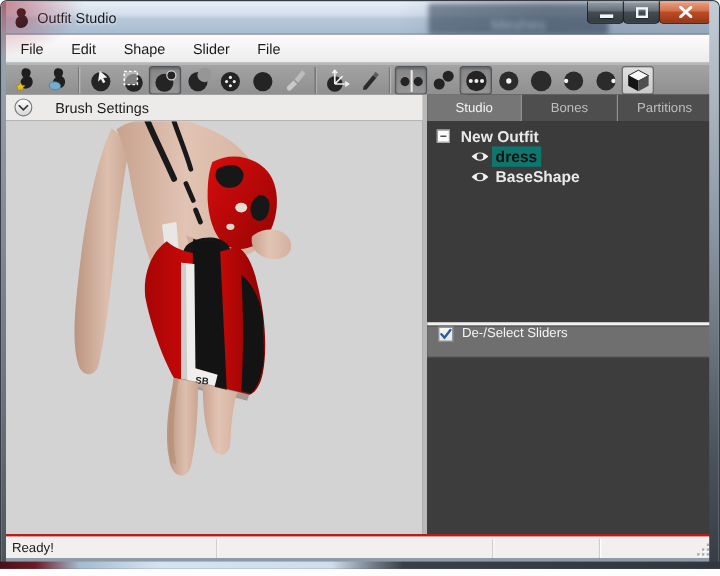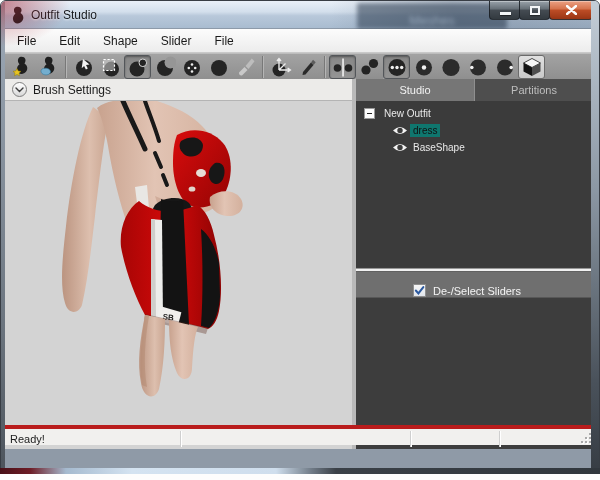--- a/index.html
+++ b/index.html
@@ -54,53 +54,53 @@
                  box-shadow:inset 0 1px 2px rgba(0,0,0,.35), 0 1px 0 rgba(255,255,255,.25); }
   .tbtn.light { background:linear-gradient(#e0e0e0,#c9c9c9); border-color:#6b6b6b; }
   .tsep { width:2px; height:22px; margin:0 3px; flex:0 0 auto;
           background:linear-gradient(90deg,#787878 50%, #b5b5b5 50%); }
 
   
   .mainarea { position:absolute; left:4px; top:78px; width:588px; height:370px; background:#3d3d3d; }
   .leftpanel { position:absolute; left:0; top:0; width:347px; height:370px; background:#d3d3d3; }
   .brush-header { position:absolute; left:0; top:0; width:384px; height:22px;
                   background:#ecebe9; border-bottom:1px solid #b4b4b4;
-                  display:flex; align-items:center; }
+                  display:flex; align-items:center;gap:13px; }
   .chev-btn { width:15px; height:15px; border-radius:50%; border:1px solid #7e7e7e;
               background:linear-gradient(#ffffff,#d8d8d8); margin:0 6px 0 7px;
               display:flex; align-items:center; justify-content:center; }
   .brush-label { font-size:12px; color:#1b1b1b; }
   .viewport { position:absolute; left:0; top:22px; width:347px; height:348px; background:#d3d3d3; overflow:hidden; }
 
   .splitter { position:absolute; left:347px; top:0; width:4px; height:370px; background:#b9b9b9; }
 
   .rightpanel { position:absolute; left:351px; top:0; width:237px; height:370px; background:#3d3d3d; }
   .tabs { position:absolute; left:0; top:0; width:237px; height:22px; background:#3a3a3a; display:flex; }
   .tab { flex:1; font-size:11px; display:flex; align-items:center; justify-content:center;
          background:#4e4e4e; color:#bdbdbd; border-right:1px solid #8f8f8f; }
   .tab:last-child { border-right:none; }
   .tab.active { background:#767676; color:#f2f2f2; }
   .tree { position:absolute; left:0; top:22px; width:237px; height:166px; background:#3b3b3b; }
   .tree-row { position:absolute; display:flex; align-items:center; height:15px; }
-  .tree-row .lbl { font-size:10px; color:#e9e9e9; padding:1px 3px; white-space:nowrap; }
+  .tree-row .lbl { font-size:13px; color:#e9e9e9; padding:1px 3px; white-space:nowrap;font-weight:bold; }
   .tree-row .lbl.selected { background:#0f766e; color:#111; }
   .expander { width:11px; height:11px; background:#fdfdfd; border:1px solid #9a9a9a;
               display:flex; align-items:center; justify-content:center; margin-right:6px; }
   .expander .minus { width:5px; height:1.6px; background:#222; }
   .sash { position:absolute; left:0; top:188px; width:237px; height:5px;
           background:linear-gradient(#3d3d3d 20%, #f1f1f1 40%, #f1f1f1 70%, #3d3d3d 95%); }
   .sliders-header { position:absolute; left:0; top:193px; width:237px; height:26px; background:#6f6f6f;
-                    display:flex; align-items:flex-end; border-bottom:1px solid #575757;padding-left:48px; }
+                    display:flex; align-items:flex-start; border-bottom:1px solid #575757; }
   .checkbox { width:13px; height:13px; border:1px solid #8e8e8e; background:linear-gradient(#f6f6f6,#e2e6ec);
               margin:0 7px 0 9px; display:flex; align-items:center; justify-content:center; }
   .sliders-label { font-size:11px; color:#f4f4f4; }
   .sliders-body { position:absolute; left:0; top:219px; width:237px; height:151px; background:#3d3d3d; }
 
-  .statusbar { position:absolute; left:4px; top:424px; width:588px; height:20px;
-               background:#f1f0ee; border-top:4px solid #b91c1c; }
+  .statusbar { position:absolute; left:4px; top:444px; width:588px; height:20px;
+               background:#f1f0ee; border-top:2px solid #b91c1c; }
   .status-text { position:absolute; left:5px; top:4px; font-size:11px; color:#1c1c1c; }
   .status-div { position:absolute; top:2px; width:1px; height:16px; background:#cfcfcf; box-shadow:1px 0 0 #ffffff; }
   .grip { position:absolute; right:2px; bottom:2px; width:12px; height:12px; }
   .grip i { position:absolute; width:2px; height:2px; background:#a9a9a9; box-shadow:1px 1px 0 #fff; }
 
   .bottomglass { position:absolute; left:0; top:468px; width:600px; height:6px;
                  background:linear-gradient(90deg,#491018 0%, #6d1c26 5%, #a5bacf 11%, #d4e3f1 22%,
                    #cfdeed 46%, #6f7a86 52%, #3a4047 56%, #31373d 100%); }
 </style>
 </head>
@@ -346,20 +346,21 @@
             <path d="M140 214 C136 240 134 264 137 284 L142 286 C138 264 140 238 144 215 Z" fill="#b2886f" opacity=".5"></path>
           </svg>
         </div>
       </div>
 
       <div class="splitter"></div>
 
       <div class="rightpanel">
         <div class="tabs">
           <div class="tab active">Studio</div>
+          <div class="tab">Bones</div>
           <div class="tab">Partitions</div>
         </div>
 
         <div class="tree">
           <div class="tree-row" style="left:8px; top:5px;">
             <div class="expander">
                 <div class="minus"></div>
               </div>
             <span class="lbl">New Outfit</span>
           </div>

